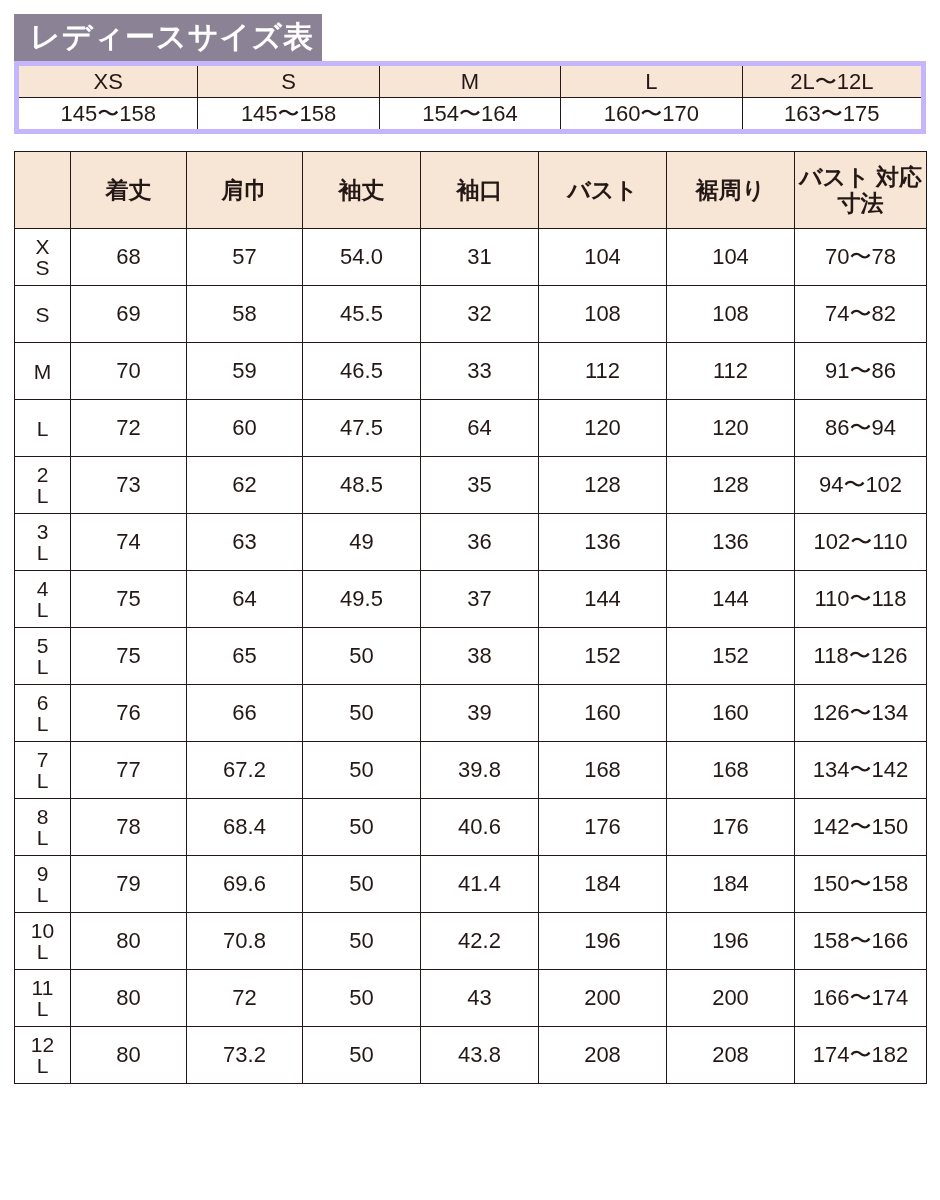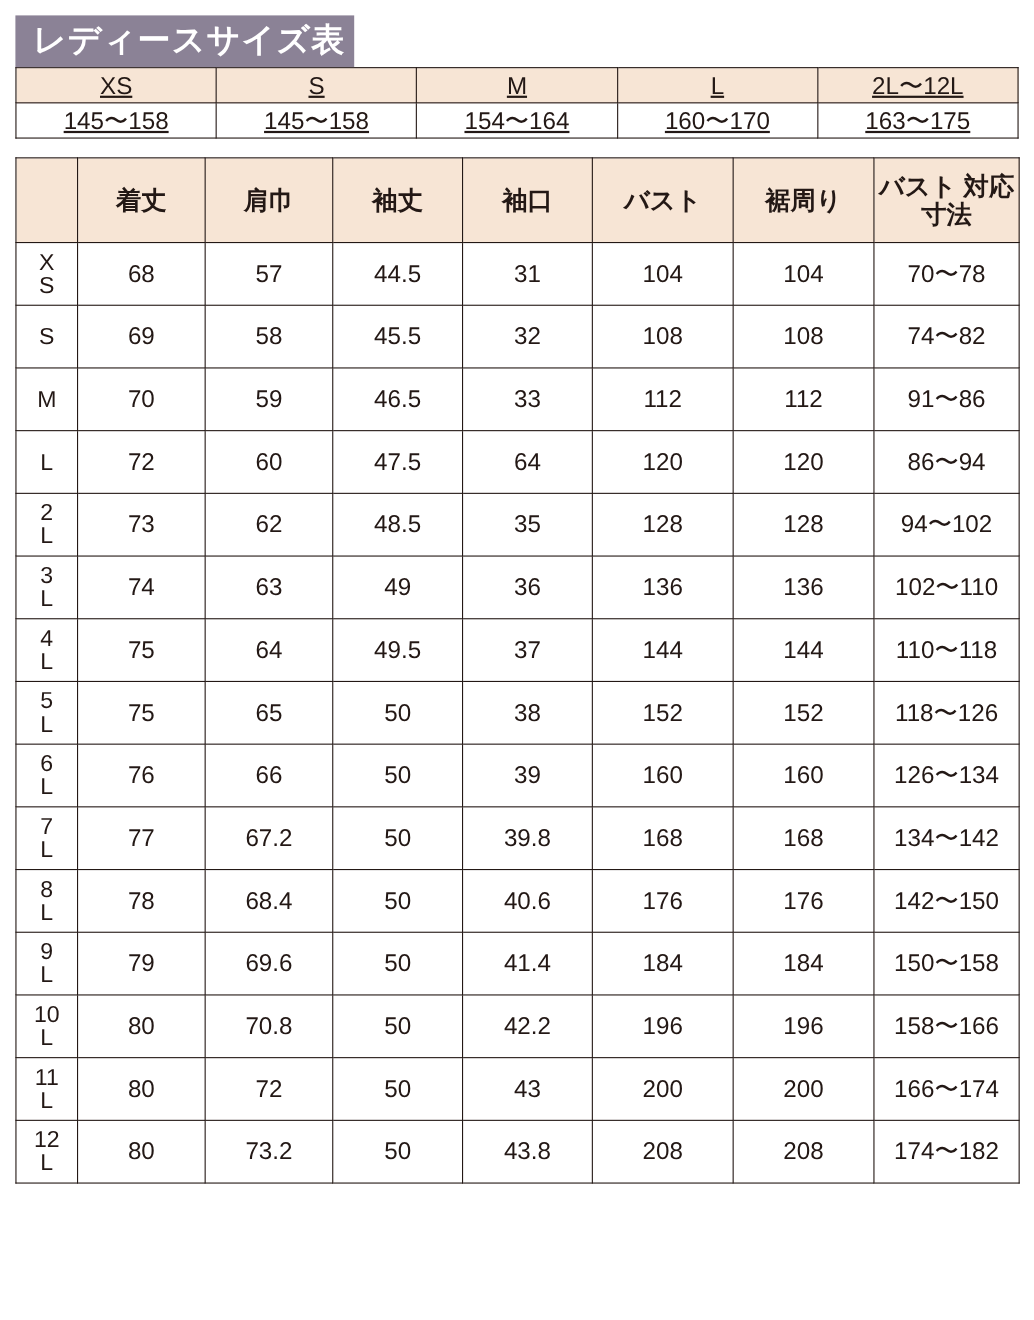--- a/index.html
+++ b/index.html
@@ -43,22 +43,21 @@
     letter-spacing: 0px;
   }
 
   table {
     border-collapse: collapse;
     table-layout: fixed;
   }
 
   .height-table {
     width: 912px;
-    border: 1px solid #c4b5fd;
-    text-decoration: underline;
+    border: 5px solid #c4b5fd;
   }
   .height-table td {
     border: 1px solid #231815;
     text-align: center;
     vertical-align: middle;
     font-size: 22px;
     height: 31px;
     padding: 0;
   }
   .height-table tr.head td {
@@ -170,21 +169,21 @@
         </tr>
       </thead>
       <tbody>
           <tr>
             <td class="rowhead">
               <span>X</span>
               <span>S</span>
             </td>
             <td>68</td>
             <td>57</td>
-            <td>44.5</td>
+            <td>54.0</td>
             <td>31</td>
             <td>104</td>
             <td>104</td>
             <td>70〜78</td>
           </tr>
           <tr>
             <td class="rowhead">
               <span>S</span>
             </td>
             <td>69</td>

